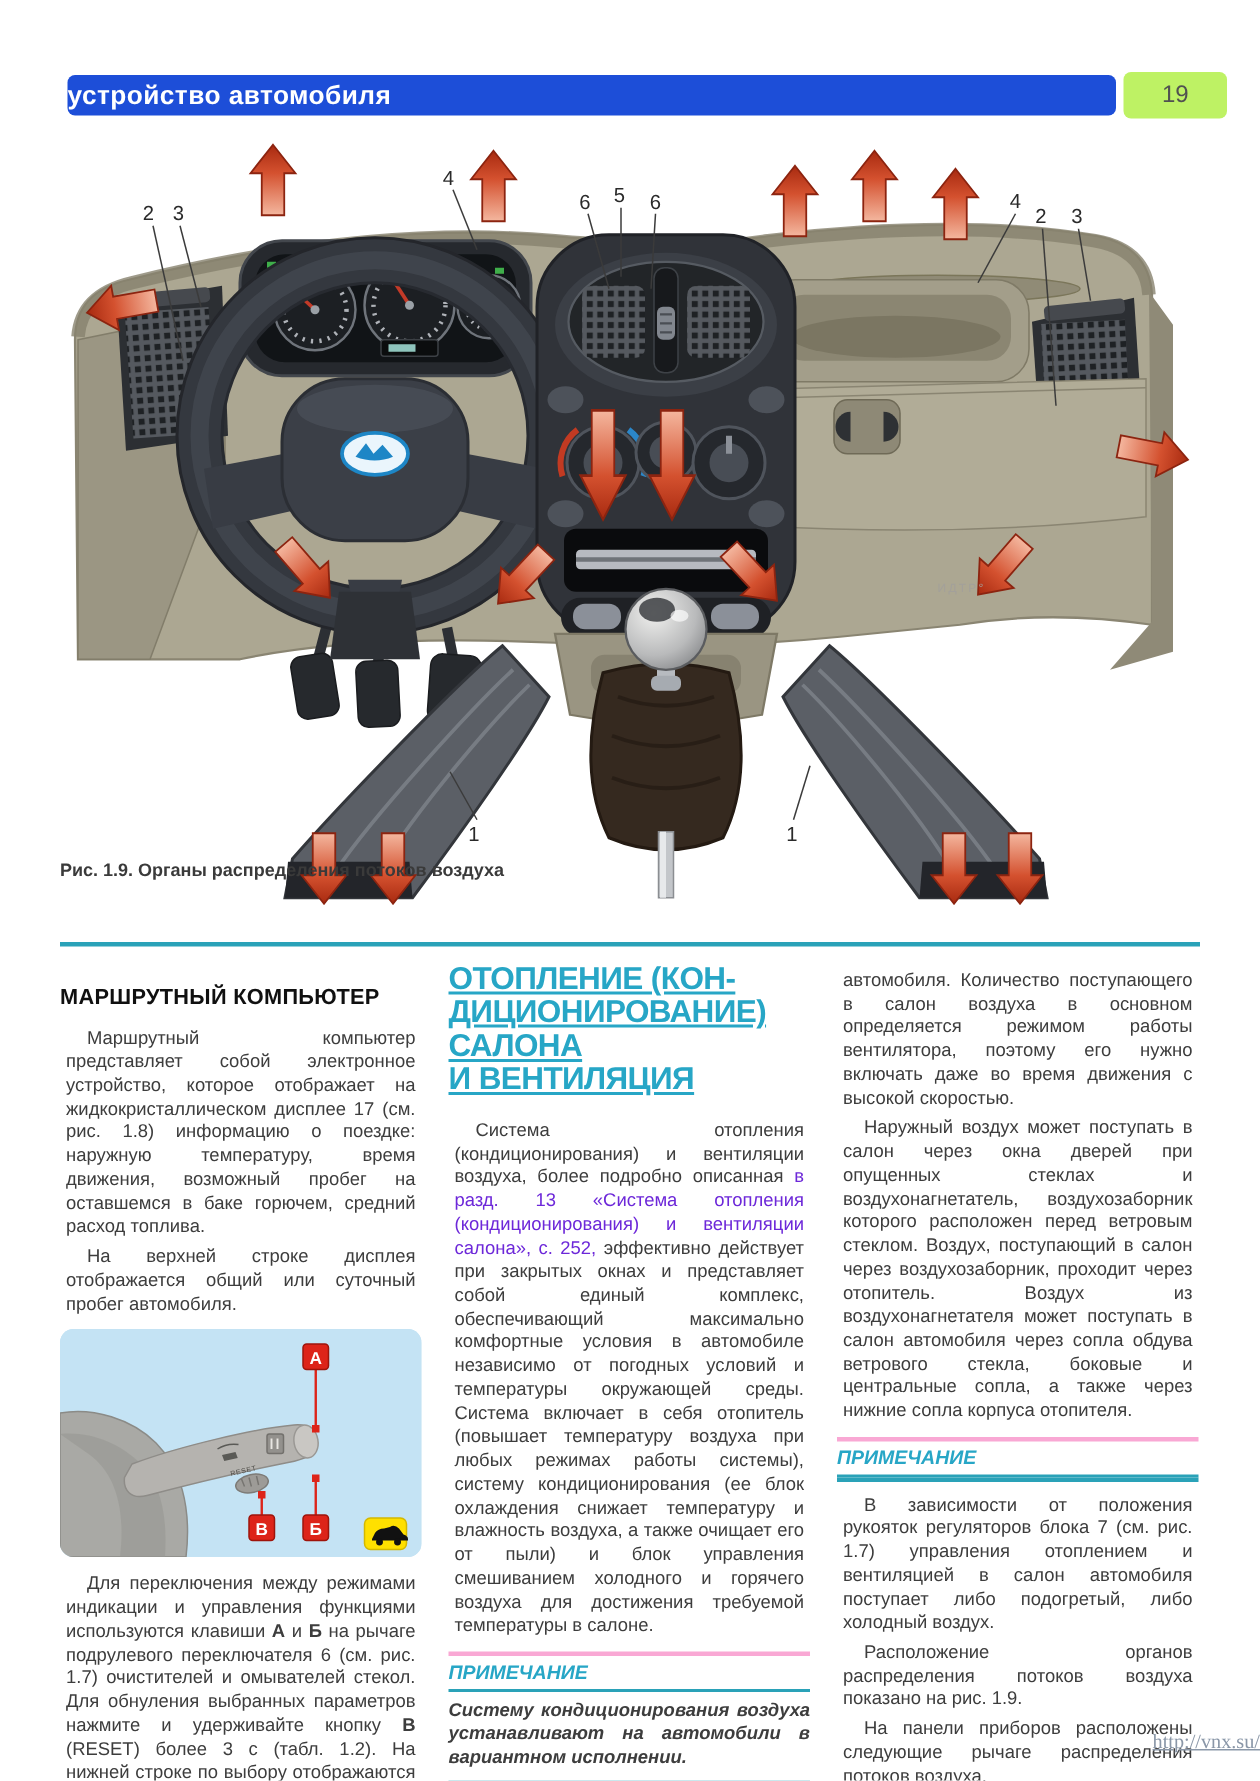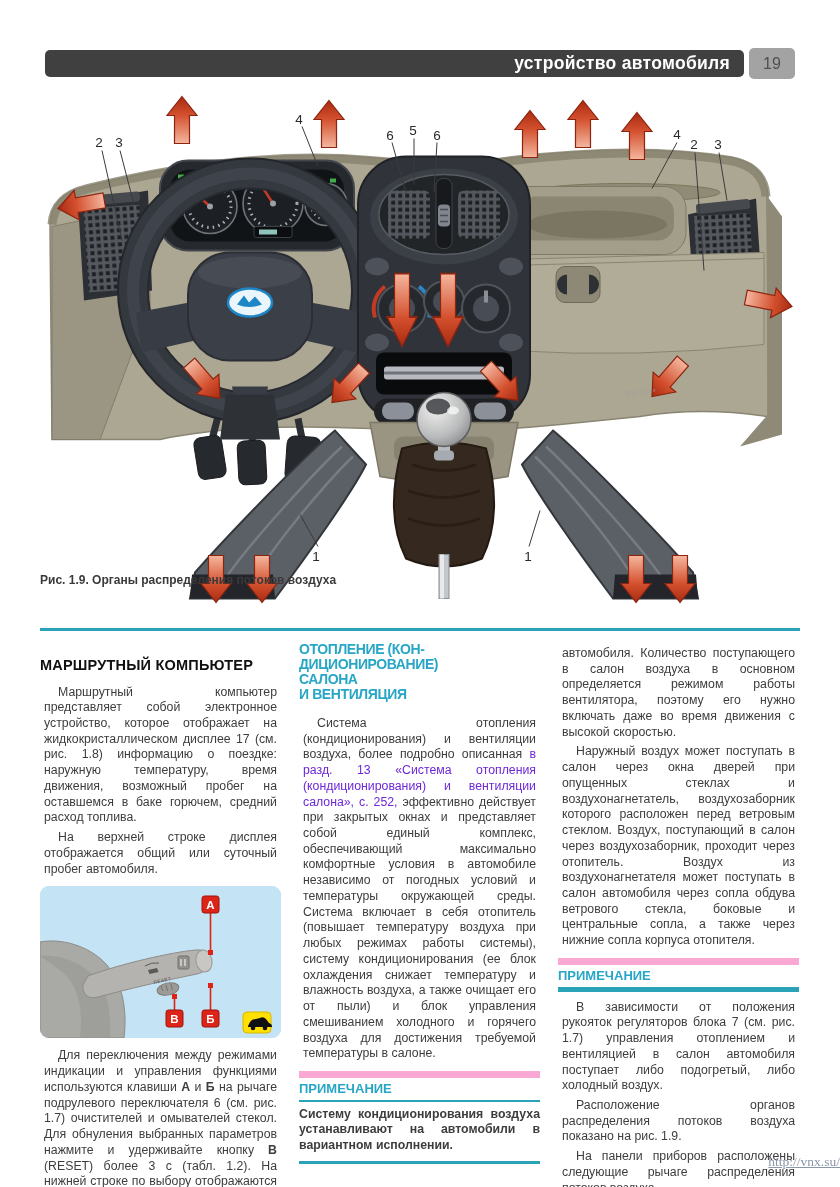--- a/index.html
+++ b/index.html
@@ -1,43 +1,43 @@
 <!DOCTYPE html>
 <html><head>
 <meta charset="utf-8">
 <style>
   html,body{margin:0;padding:0;background:#ffffff;}
   body{width:840px;height:1187px;position:relative;font-family:"Liberation Sans",sans-serif;color:#3d3d3d;overflow:hidden;}
 
   
-  .hdr-bar{position:absolute;left:45px;top:50px;width:699px;height:27px;background:#404040;border-radius:5px;
-           display:flex;align-items:center;justify-content:flex-end;padding-right:14px;box-sizing:border-box;}
+  .hdr-bar{position:absolute;left:45px;top:50px;width:699px;height:27px;background:#1d4ed8;border-radius:5px;
+           display:flex;align-items:center;padding-right:14px;box-sizing:border-box;}
   .hdr-title{color:#ffffff;font-weight:bold;font-size:17.5px;letter-spacing:.3px;}
-  .hdr-page{position:absolute;left:749px;top:48px;width:46px;height:31px;background:#a3a3a3;border-radius:5px;
+  .hdr-page{position:absolute;left:749px;top:48px;width:69px;height:31px;background:#bef264;border-radius:5px;
             display:flex;align-items:center;justify-content:center;font-size:16px;color:#515151;}
 
   
   .figure{position:absolute;left:40px;top:92px;width:760px;height:515px;}
   .figure svg{width:100%;height:100%;display:block;}
   .caption{position:absolute;left:40px;top:573px;width:760px;font-size:12px;font-weight:bold;color:#3a3a3a;}
   .rule-teal{position:absolute;left:40px;top:628px;width:760px;height:3px;background:#2aa2b8;}
 
   
   .cols{position:absolute;left:40px;top:642px;width:760px;display:flex;gap:18px;}
   .col{width:241px;font-size:12.3px;line-height:1.28;text-align:justify;}
   .col p{margin:4px;text-indent:14px;}
   .col p.noindent{text-indent:0;}
   .h-black{font-size:14.5px;font-weight:bold;color:#101010;margin:14px 0 10px;letter-spacing:.2px;text-align:left;}
-  .h-teal{color:#27a6c6;font-weight:bold;font-size:14px;line-height:1.07;letter-spacing:-.4px;margin:0 0 14px;text-align:left;}
+  .h-teal{color:#27a6c6;font-weight:bold;font-size:21px;line-height:1.07;letter-spacing:-.4px;margin:0 0 14px;text-align:left;text-decoration:underline;}
   .link{color:#6d28d9;}
   .bold{font-weight:bold;}
   .photo{width:241px;height:152px;border-radius:9px;overflow:hidden;background:#c4e3f4;margin:9px 0 10px;}
   .photo svg{display:block;width:100%;height:100%;}
 
-  .note{border-top:7px solid #f9a8d4;border-bottom:3px solid #2aa2b8;margin:9px 0 8px;}
+  .note{border-top:3px solid #f9a8d4;border-bottom:3px solid #2aa2b8;margin:9px 0 8px;font-style:italic;}
   .note-title{color:#27a6c6;font-weight:bold;font-size:13px;padding:3px 0 2px;border-bottom:2px solid #2aa2b8;text-align:left;}
   .note-body{font-weight:bold;padding:5px 0 7px;margin:0;}
 
   
   .footer{position:absolute;left:0;top:1152px;width:840px;text-align:right;}
   .footer a{color:#8a97a8;font-family:"Liberation Serif",serif;font-size:13.5px;text-decoration:underline;}
 
   svg text{font-family:"Liberation Sans",sans-serif;}
 </style>
 </head>

